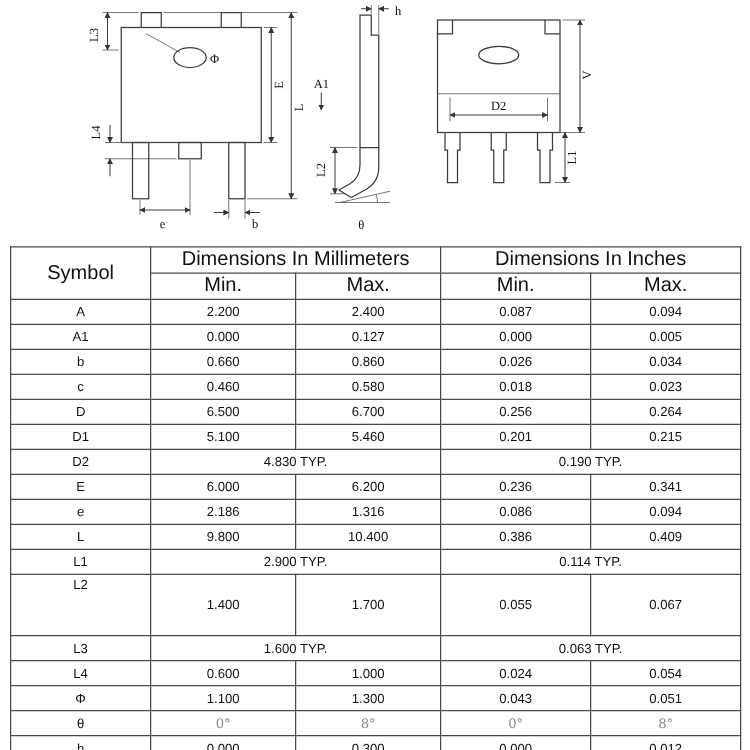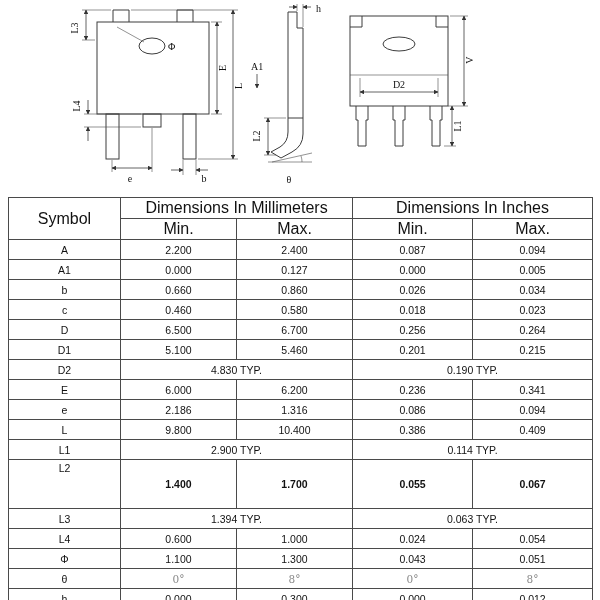--- a/index.html
+++ b/index.html
@@ -18,21 +18,21 @@
     border-collapse:collapse; table-layout:fixed;
     font-size:10.5px; color:#111;
   }
   table.dims td, table.dims th {
     border:1px solid #4a4a4a; text-align:center; vertical-align:middle;
     padding:0; height:19px; overflow:hidden; white-space:nowrap;
   }
   table.dims th { font-weight:normal; font-size:16px; height:20px; }
   tr.tall td { height:30px; }
   tr.tall td.sym { vertical-align:top; padding-top:2px; }
-  tr.tall td.val { vertical-align:bottom; padding-bottom:18px;font-weight:bold; }
+  tr.tall td.val { vertical-align:bottom; padding-bottom:18px; }
   td.deg { color:#8a8a8a; font-family:"DejaVu Serif", serif; }
 </style>
 </head>
 <body>
 
 <div class="page">
 
   <div class="drawing-wrap">
     <svg width="600" height="197" viewBox="0 0 600 197">
       <defs>
@@ -237,21 +237,21 @@
       </tr>
       <tr class="tall">
         <td class="sym">L2</td>
         <td class="val">1.400</td>
         <td class="val">1.700</td>
         <td class="val">0.055</td>
         <td class="val">0.067</td>
       </tr>
       <tr>
         <td class="sym">L3</td>
-        <td colspan="2">1.394 TYP.</td>
+        <td colspan="2">1.600 TYP.</td>
         <td colspan="2">0.063 TYP.</td>
       </tr>
       <tr>
         <td class="sym">L4</td>
         <td>0.600</td>
         <td>1.000</td>
         <td>0.024</td>
         <td>0.054</td>
       </tr>
       <tr>

